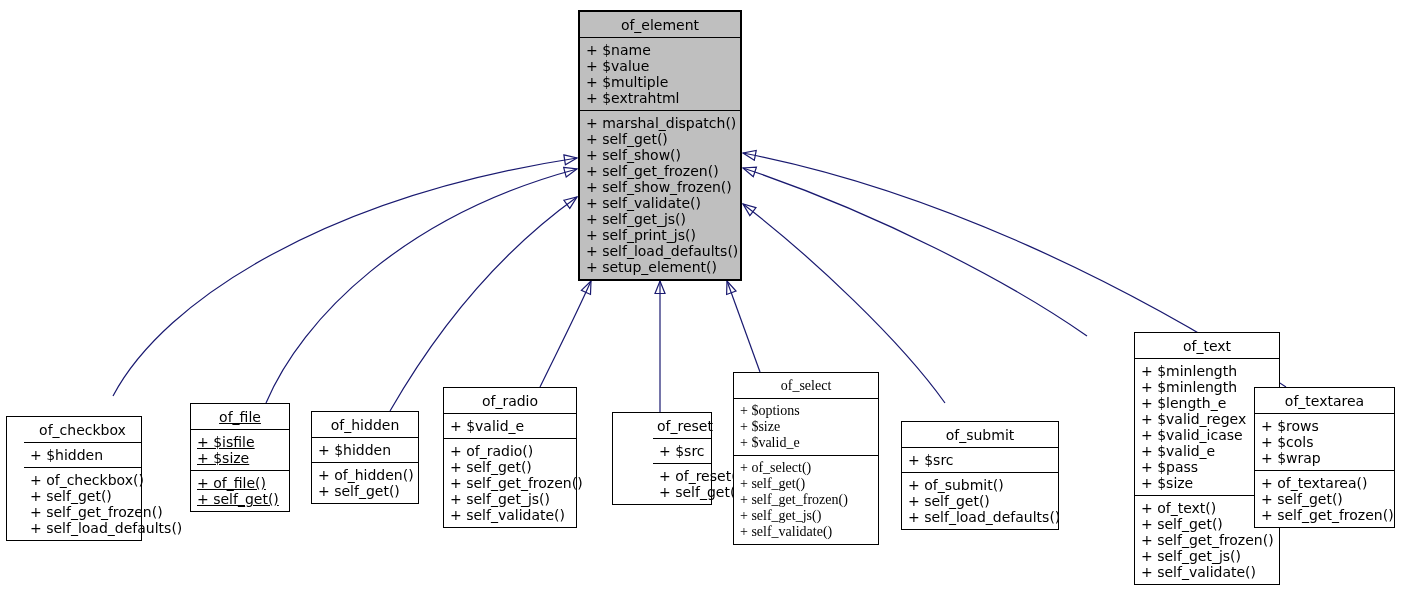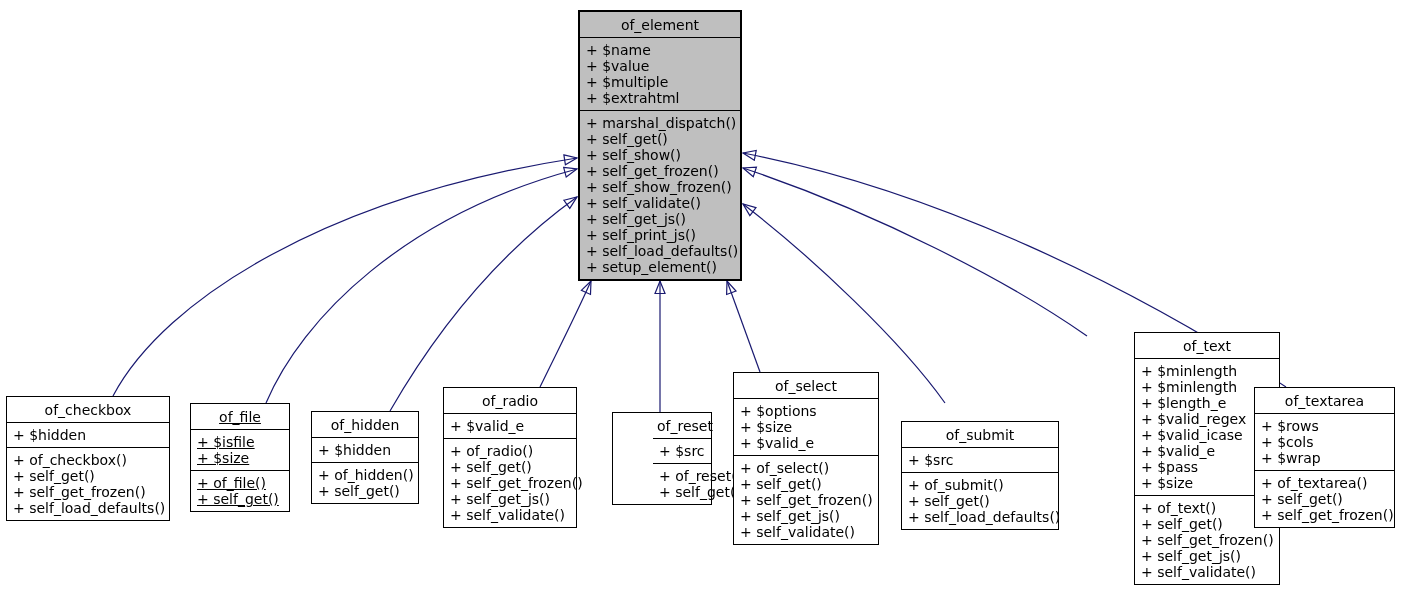--- a/index.html
+++ b/index.html
@@ -27,26 +27,26 @@
     padding:5px 4px 4px 4px;
     white-space:nowrap;
   }
   .uml-sec{
     border-top:1px solid #000000;
     padding:4px 6px;
   }
   .uml-sec .row{line-height:16px;white-space:nowrap;}
   
   #box-of_element {left:578px;top:10px;width:164px;}
-  #box-of_checkbox{left:6px;top:396px;width:164px;}
+  #box-of_checkbox{left:6px;top:416px;width:136px;padding-left:17px;}
   #box-of_file    {left:190px;top:403px;width:100px;text-decoration:underline;}
   #box-of_hidden  {left:311px;top:411px;width:108px;}
   #box-of_radio   {left:443px;top:387px;width:134px;}
   #box-of_reset   {left:612px;top:412px;width:100px;padding-left:40px;}
-  #box-of_select  {left:733px;top:372px;width:146px;}
+  #box-of_select  {left:733px;top:372px;width:146px;font-family:Liberation Serif, serif;}
   #box-of_submit  {left:901px;top:421px;width:158px;}
   #box-of_text    {left:1134px;top:332px;width:146px;}
   #box-of_textarea{left:1254px;top:387px;width:141px;}
 </style>
 </head>
 <body>
 
 <div class="canvas">
 
   <svg class="edges" width="1403" height="592" viewBox="0 0 1403 592">

